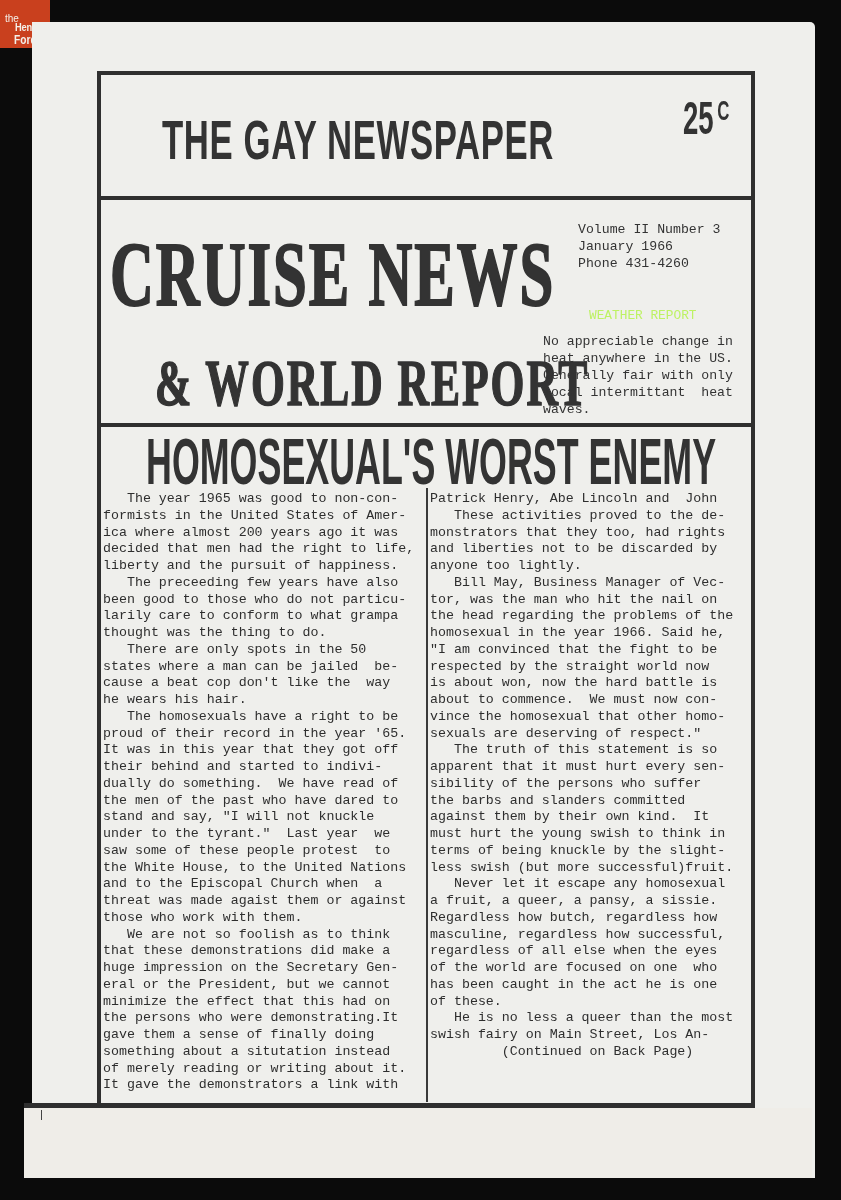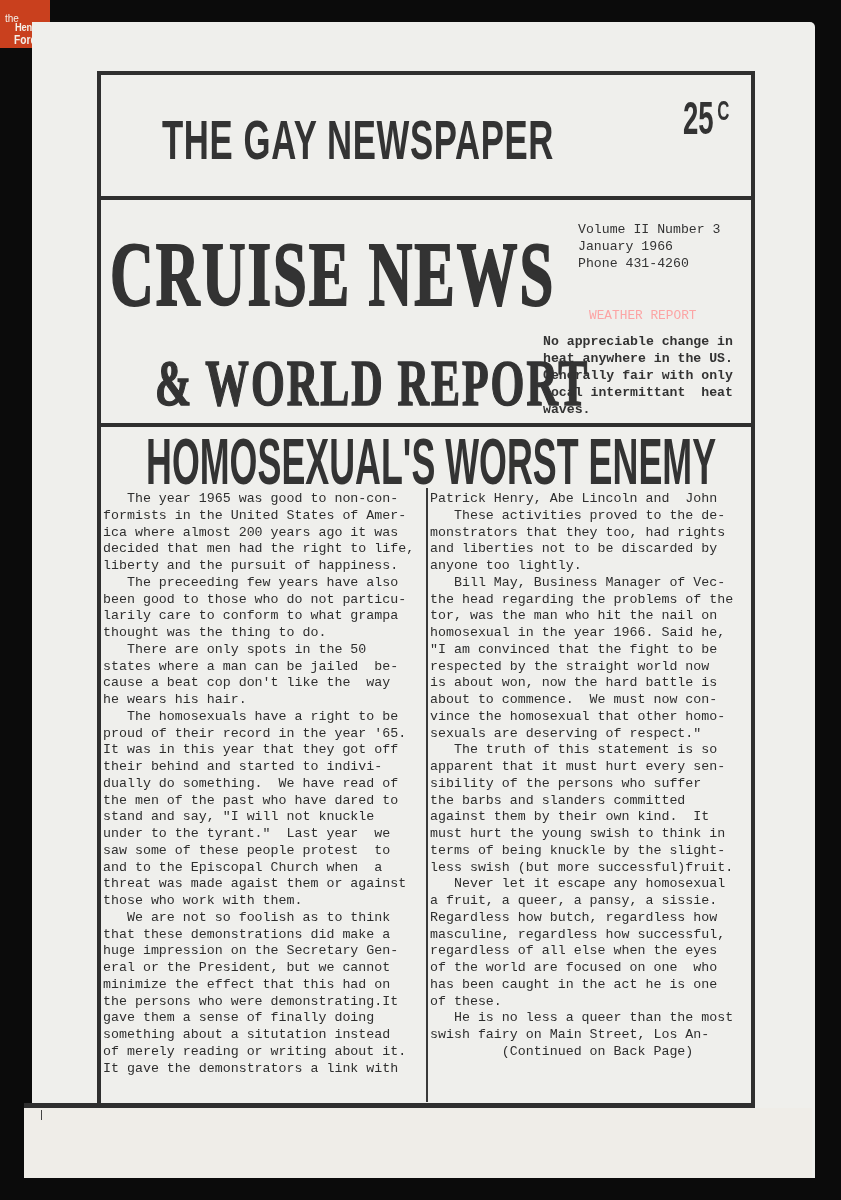--- a/index.html
+++ b/index.html
@@ -27,23 +27,23 @@
   .slab { font-family: "Liberation Serif", "DejaVu Serif", serif; font-weight: bold; color: #333; display: inline-block; transform-origin: left top; white-space: nowrap; }
 
   .gay-news { position: absolute; left: 162px; top: 110px; font-size: 56px; line-height: 60px; transform: scaleX(0.62); letter-spacing: 1px; }
   .price { position: absolute; left: 683px; top: 86px; font-size: 46px; line-height: 50px; transform: scaleX(0.6); }
   .price sup { font-size: 28px; vertical-align: 14px; margin-left: 6px; }
 
   .cruise { position: absolute; left: 110px; top: 226px; font-size: 92px; line-height: 96px; transform: scaleX(0.66); letter-spacing: 3px; -webkit-text-stroke: 2px #333; }
   .world { position: absolute; left: 155px; top: 348px; font-size: 66px; line-height: 70px; transform: scaleX(0.66); letter-spacing: 3px; -webkit-text-stroke: 1.5px #333; }
 
   .info { position: absolute; left: 578px; top: 221px; font-size: 13.2px; line-height: 17px; color: #333; white-space: pre; }
-  .weather-title { position: absolute; left: 589px; top: 307px; font-size: 12.8px; line-height: 17px; color: #fca5a5; white-space: pre; }
+  .weather-title { position: absolute; left: 589px; top: 307px; font-size: 12.8px; line-height: 17px; color: #bef264; white-space: pre; }
   .weather-body { position: absolute; left: 543px; top: 333px; width: 206px; font-size: 13.2px; line-height: 17px; color: #333; }
-  .weather-body span { display: block; white-space: pre; font-weight: bold; }
+  .weather-body span { display: block; white-space: pre; }
 
   .headline { position: absolute; left: 146px; top: 428px; font-size: 64px; line-height: 68px; transform: scaleX(0.56); letter-spacing: 0px; }
 
   .col { position: absolute; top: 491px; font-size: 13.3px; line-height: 16.75px; color: #2e2e2e; }
   .col .ln { display: block; white-space: pre; height: 16.75px; }
   .col-left { left: 103px; }
   .col-right { left: 430px; }
 </style>
 </head>
 <body>
@@ -101,20 +101,21 @@
     <span class="ln">he wears his hair.</span>
     <span class="ln">   The homosexuals have a right to be</span>
     <span class="ln">proud of their record in the year '65.</span>
     <span class="ln">It was in this year that they got off</span>
     <span class="ln">their behind and started to indivi-</span>
     <span class="ln">dually do something.  We have read of</span>
     <span class="ln">the men of the past who have dared to</span>
     <span class="ln">stand and say, "I will not knuckle</span>
     <span class="ln">under to the tyrant."  Last year  we</span>
     <span class="ln">saw some of these people protest  to</span>
+    <span class="ln">the White House, to the United Nations</span>
     <span class="ln">and to the Episcopal Church when  a</span>
     <span class="ln">threat was made agaist them or against</span>
     <span class="ln">those who work with them.</span>
     <span class="ln">   We are not so foolish as to think</span>
     <span class="ln">that these demonstrations did make a</span>
     <span class="ln">huge impression on the Secretary Gen-</span>
     <span class="ln">eral or the President, but we cannot</span>
     <span class="ln">minimize the effect that this had on</span>
     <span class="ln">the persons who were demonstrating.It</span>
     <span class="ln">gave them a sense of finally doing</span>
@@ -122,22 +123,22 @@
     <span class="ln">of merely reading or writing about it.</span>
     <span class="ln">It gave the demonstrators a link with</span>
   </div>
 <div class="col col-right" id="colR">
     <span class="ln">Patrick Henry, Abe Lincoln and  John</span>
     <span class="ln">   These activities proved to the de-</span>
     <span class="ln">monstrators that they too, had rights</span>
     <span class="ln">and liberties not to be discarded by</span>
     <span class="ln">anyone too lightly.</span>
     <span class="ln">   Bill May, Business Manager of Vec-</span>
+    <span class="ln">tor, was the man who hit the nail on</span>
     <span class="ln">the head regarding the problems of the</span>
-    <span class="ln">tor, was the man who hit the nail on</span>
     <span class="ln">homosexual in the year 1966. Said he,</span>
     <span class="ln">"I am convinced that the fight to be</span>
     <span class="ln">respected by the straight world now</span>
     <span class="ln">is about won, now the hard battle is</span>
     <span class="ln">about to commence.  We must now con-</span>
     <span class="ln">vince the homosexual that other homo-</span>
     <span class="ln">sexuals are deserving of respect."</span>
     <span class="ln">   The truth of this statement is so</span>
     <span class="ln">apparent that it must hurt every sen-</span>
     <span class="ln">sibility of the persons who suffer</span>

